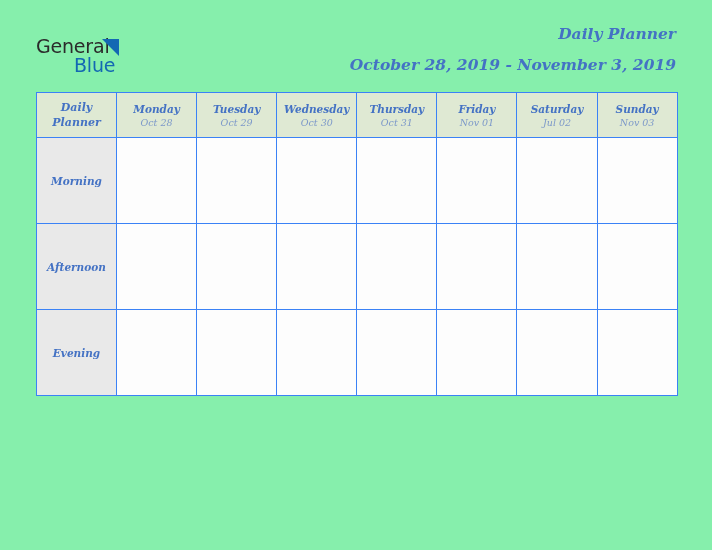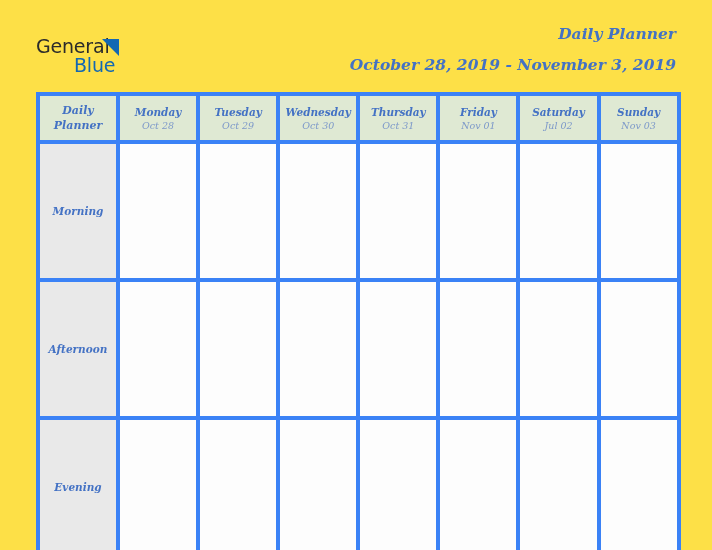--- a/index.html
+++ b/index.html
@@ -11,21 +11,21 @@
     height: 550px;
     background: #fdfdfd;
     font-family: "Liberation Sans", sans-serif;
     overflow: hidden;
   }
 
   .page {
     position: relative;
     width: 712px;
     height: 550px;
-    background: #fde047;
+    background: #86efac;
   }
 
   
   .header {
     position: absolute;
     left: 0;
     top: 0;
     width: 712px;
     height: 88px;
   }
@@ -98,21 +98,21 @@
   
   .planner {
     position: absolute;
     left: 36px;
     top: 92px;
     width: 641px;
     border-collapse: collapse;
     table-layout: fixed;
   }
   .planner td, .planner th {
-    border: 4px solid #3b82f6;
+    border: 1px solid #3b82f6;
     padding: 0;
     margin: 0;
   }
 
   col.col-label { width: 80px; }
   col.col-day   { width: 80.1px; }
 
   
   .hdr-cell {
     background: #dfe9d3;
@@ -159,21 +159,21 @@
     font-weight: 700;
     font-size: 10.5px;
     color: #4472c4;
     white-space: nowrap;
   }
 
   
   .body-cell {
     background: #fdfdfd;
   }
-  tr.slot-row { height: 138px; }
+  tr.slot-row { height: 86px; }
 </style>
 </head>
 <body>
 
 <div class="page">
 
   <div class="header">
 
     <div class="logo">
       <span class="logo-general">General</span>

